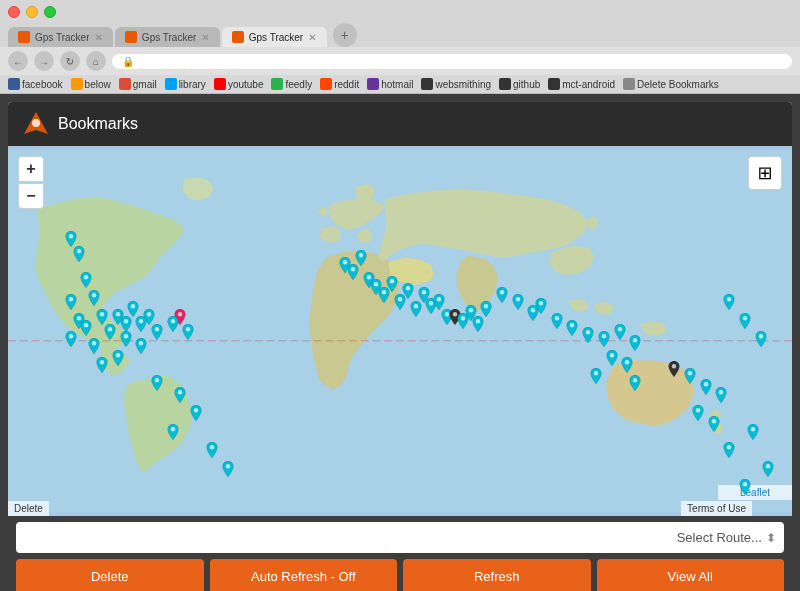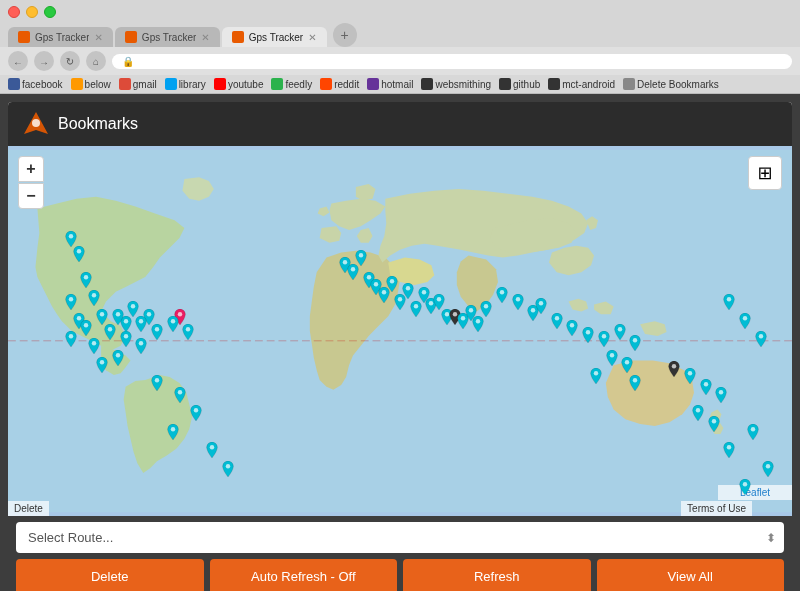--- a/index.html
+++ b/index.html
@@ -271,20 +271,21 @@
     .select-route {
       flex: 1;
       border: none;
       outline: none;
       padding: 8px 4px;
       font-size: 13px;
       color: #555;
       background: transparent;
       cursor: pointer;
       appearance: none;
+      text-align: right;
       -webkit-appearance: none;
     }
     .select-arrow {
       color: #888;
       font-size: 12px;
     }
 
     .action-buttons {
       display: grid;
       grid-template-columns: 1fr 1fr 1fr 1fr;

